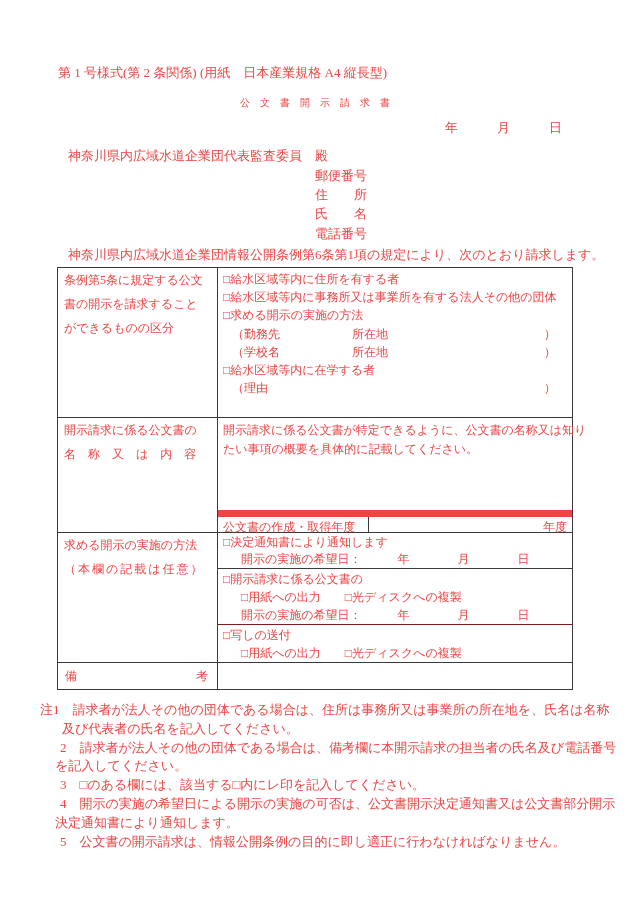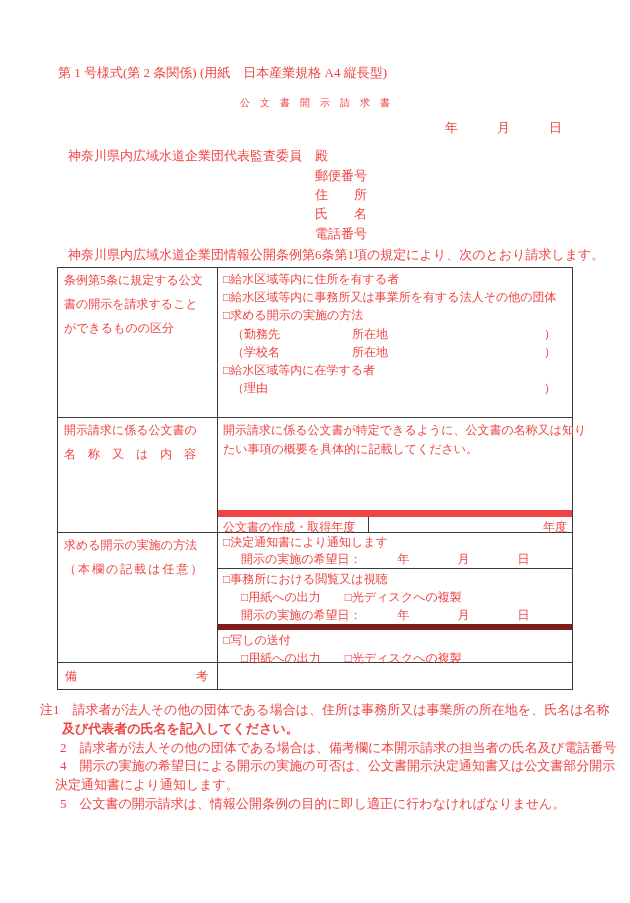--- a/index.html
+++ b/index.html
@@ -39,32 +39,32 @@
   .r3{height:130px;}
   .r4{height:27px;}
   .r1 .rcell{padding:2px 0 0 5px;line-height:18.2px;}
   .guidance{flex:1;padding:3px 5px 0 5px;line-height:19px;}
   .subrow{height:22px;border-top:7px solid #ef4444;display:flex;box-sizing:border-box;flex:none;}
   .sublabel{width:151px;border-right:1px solid #3a3a3a;box-sizing:border-box;padding-left:5px;line-height:20px;flex:none;white-space:pre;}
   .subval{flex:1;text-align:right;padding-right:5px;line-height:20px;white-space:pre;}
   .mblock{box-sizing:border-box;padding:1px 0 0 5px;}
   .m1{height:35px;line-height:16.8px;}
   .m2{height:56px;border-top:1px solid #3a3a3a;line-height:18px;}
-  .m3{height:39px;border-top:6px solid #7f1d1d;line-height:18px;}
+  .m3{height:39px;border-top:1px solid #7f1d1d;line-height:18px;}
   .remarks-label{flex-direction:row;justify-content:space-between;align-items:center;padding:0 9px 0 7px;line-height:normal;}
   .line{white-space:pre;}
   .i1{padding-left:9px;}
   .i2{padding-left:18px;}
   .ls{letter-spacing:2px;}
 
   
   #notes{position:absolute;left:0;top:701px;width:630px;line-height:18.8px;}
   #notes .line{white-space:pre;}
   .n1{margin-left:40px;}
-  .n2{margin-left:62px;font-weight:bold;}
+  .n2{margin-left:62px;}
   .n3{margin-left:60px;}
   .n4{margin-left:55px;}
 </style>
 </head>
 <body>
 
 <div class="page">
 
   <div class="abs" id="form-number">第 1 号様式(第 2 条関係) (用紙　日本産業規格 A4 縦長型)</div>
   <div class="abs" id="doc-title">公　文　書　開　示　請　求　書</div>
@@ -105,21 +105,21 @@
     </div>
 
     <div class="trow r3">
       <div class="lcell"><div class="line">求める開示の実施の方法</div><div class="line ls">（本欄の記載は任意）</div></div>
       <div class="rcell">
         <div class="mblock m1">
             <div class="line">□決定通知書により通知します</div>
             <div class="line i2">開示の実施の希望日：　　　年　　　　月　　　　日</div>
           </div>
         <div class="mblock m2">
-            <div class="line">□事務所における閲覧又は視聴</div>
+            <div class="line">□開示請求に係る公文書の</div>
             <div class="line i2">□用紙への出力　　□光ディスクへの複製</div>
             <div class="line i2">開示の実施の希望日：　　　年　　　　月　　　　日</div>
           </div>
         <div class="mblock m3">
             <div class="line">□写しの送付</div>
             <div class="line i2">□用紙への出力　　□光ディスクへの複製</div>
           </div>
       </div>
     </div>
 
@@ -130,18 +130,20 @@
       </div>
       <div class="rcell"></div>
     </div>
 
   </div>
 
   <div id="notes">
       <div class="line n1">注1　請求者が法人その他の団体である場合は、住所は事務所又は事業所の所在地を、氏名は名称</div>
       <div class="line n2">及び代表者の氏名を記入してください。</div>
       <div class="line n3">2　請求者が法人その他の団体である場合は、備考欄に本開示請求の担当者の氏名及び電話番号</div>
+      <div class="line n4">を記入してください。</div>
+      <div class="line n3">3　□のある欄には、該当する□内にレ印を記入してください。</div>
       <div class="line n3">4　開示の実施の希望日による開示の実施の可否は、公文書開示決定通知書又は公文書部分開示</div>
       <div class="line n4">決定通知書により通知します。</div>
       <div class="line n3">5　公文書の開示請求は、情報公開条例の目的に即し適正に行わなければなりません。</div>
     </div>
 
 </div>
 
 </body></html>

